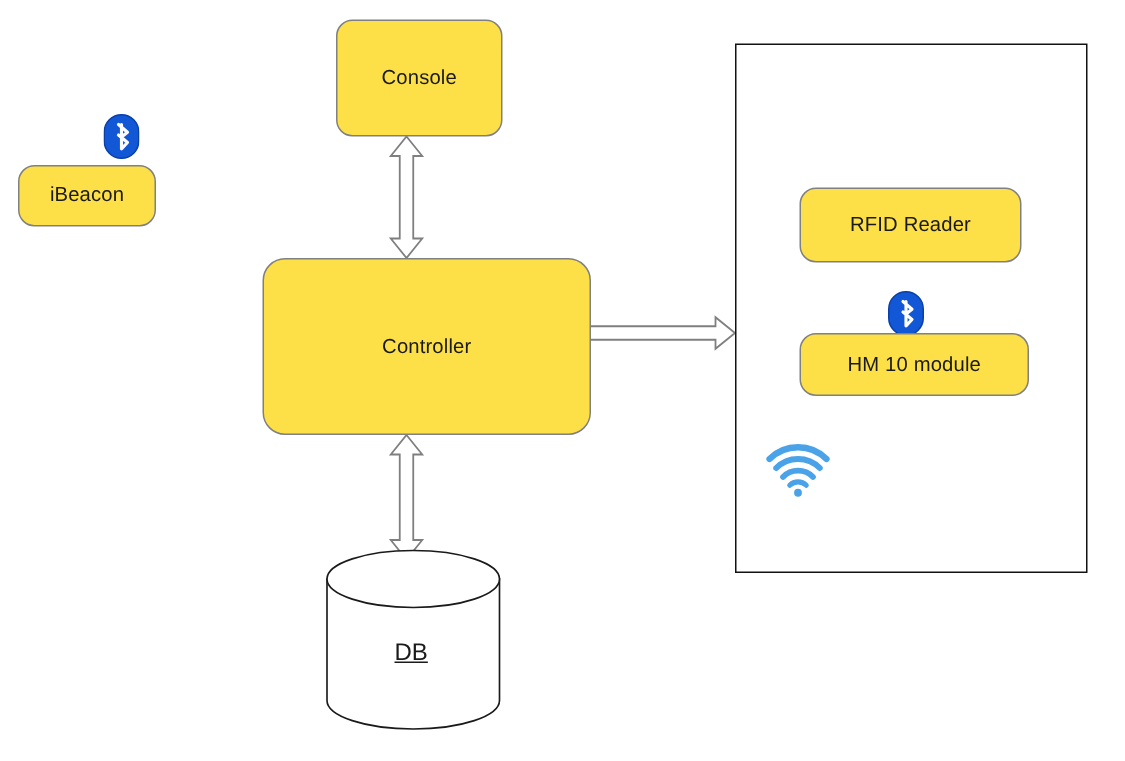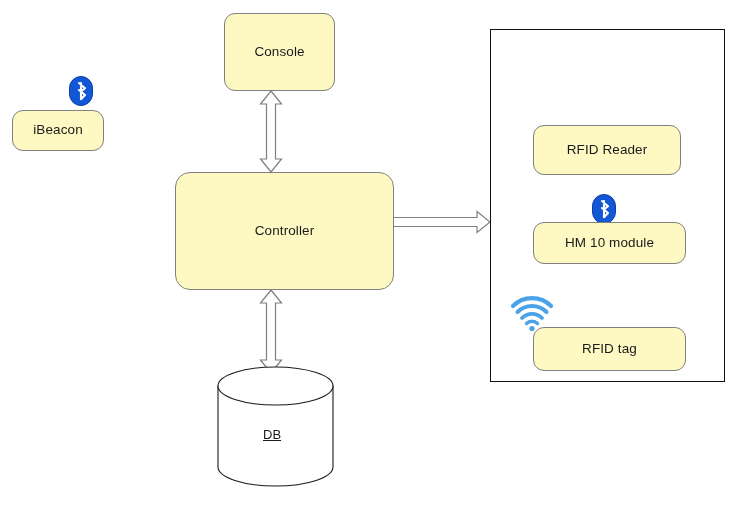--- a/index.html
+++ b/index.html
@@ -16,21 +16,21 @@
     width: 750px;
     height: 507px;
     background: #ffffff;
     overflow: hidden;
   }
   .node-box {
     position: absolute;
     box-sizing: border-box;
     border: 1px solid #808080;
     border-radius: 11px;
-    background: #fef9c3;
+    background: #fde047;
     display: flex;
     align-items: center;
     justify-content: center;
   }
   .node-label {
     font-size: 13.5px;
     color: #1a1a1a;
     line-height: 1.2;
     white-space: nowrap;
     text-align: center;
@@ -49,21 +49,21 @@
     top: 0;
     width: 750px;
     height: 507px;
     pointer-events: none;
   }
   .icon-wrap {
     position: absolute;
   }
   .db-label {
     position: absolute;
-    font-size: 13px;
+    font-size: 16px;
     color: #1a1a1a;
     white-space: nowrap;
     text-decoration: underline;
   }
 </style>
 </head>
 <body>
 
 <div id="diagram-canvas">
 
@@ -158,17 +158,14 @@
       <g fill="none" stroke="#4aa3e8" stroke-linecap="round">
         <path d="M 5 13 A 27 27 0 0 1 43 13" stroke-width="4.2"></path>
         <path d="M 9.5 19 A 20.5 20.5 0 0 1 38.5 19" stroke-width="4.0"></path>
         <path d="M 14 25 A 14 14 0 0 1 34 25" stroke-width="3.8"></path>
         <path d="M 18.5 30.5 A 7.8 7.8 0 0 1 29.5 30.5" stroke-width="3.4"></path>
       </g>
       <circle cx="24" cy="35.5" r="2.6" fill="#4aa3e8"></circle>
     </svg>
   </div>
 
-  <div class="node-box" style="left:533px; top:327px; width:153px; height:44px;">
-    <span class="node-label">RFID tag</span>
-  </div>
 
 </div>
 
 </body></html>

